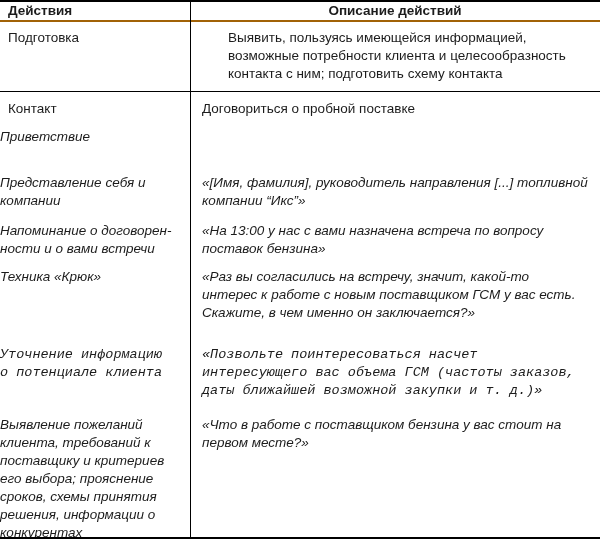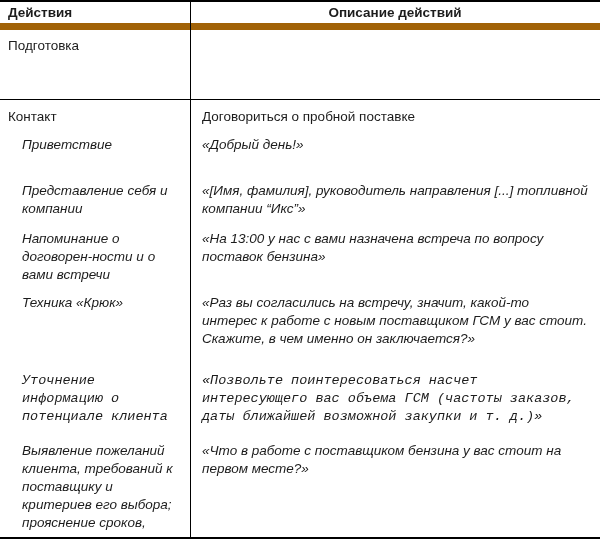--- a/index.html
+++ b/index.html
@@ -27,22 +27,22 @@
     width: 1px;
     background: #000;
   }
 
   .row {
     display: grid;
     grid-template-columns: 190px 1fr;
   }
 
   .header-row {
-    height: 28px;
-    border-bottom: 7px solid #a16207;
+    height: 20px;
+    border-bottom: 2px solid #a16207;
     align-items: center;
     font-weight: bold;
   }
   .header-row .cell-left { padding-left: 8px; }
   .header-row .cell-right { text-align: center; padding: 0 12px; }
 
   .prep-row {
     height: 70px;
     border-bottom: 1px solid #000;
     padding: 7px 0;
@@ -51,21 +51,20 @@
   .cell-left { padding-left: 8px; padding-right: 8px; }
   .cell-right { padding-left: 12px; padding-right: 12px; }
 
   .contact-section { padding-top: 8px; }
 
   .step {
     display: grid;
     grid-template-columns: 190px 1fr;
   }
   .step .step-action {
-    padding-left: 22px;
     padding-right: 12px;
     font-style: italic;
   }
   .step .step-desc {
     padding-left: 12px;
     padding-right: 12px;
     font-style: italic;
   }
 
   .m1 { margin-top: 10px; }
@@ -80,47 +79,47 @@
 
 <div class="doc-table">
 
   <div class="row header-row">
     <div class="cell-left">Действия</div>
     <div class="cell-right">Описание действий</div>
   </div>
 
   <div class="row prep-row">
     <div class="cell-left">Подготовка</div>
+    <div class="cell-right">Выявить, пользуясь имеющейся информацией, возможные потребности клиента и целесообразность контакта с ним; подготовить схему контакта</div>
   </div>
 
   <div class="contact-section">
 
     <div class="row">
       <div class="cell-left">Контакт</div>
       <div class="cell-right">Договориться о пробной поставке</div>
     </div>
 
     <div class="step m1">
       <div class="step-action">Приветствие</div>
-      <div class="step-desc">«Добрый день!»</div>
     </div>
 
     <div class="step m2">
       <div class="step-action">Представление себя и компании</div>
       <div class="step-desc">«[Имя, фамилия], руководитель направления [...] топливной компании “Икс”»</div>
     </div>
 
     <div class="step m3">
       <div class="step-action">Напоминание о договорен-ности и о вами встречи</div>
       <div class="step-desc">«На 13:00 у нас с вами назначена встреча по вопросу поставок бензина»</div>
     </div>
 
     <div class="step m4">
       <div class="step-action">Техника «Крюк»</div>
-      <div class="step-desc">«Раз вы согласились на встречу, значит, какой-то интерес к работе с новым поставщиком ГСМ у вас стоит. Скажите, в чем именно он заключается?»</div>
+      <div class="step-desc">«Раз вы согласились на встречу, значит, какой-то интерес к работе с новым поставщиком ГСМ у вас есть. Скажите, в чем именно он заключается?»</div>
     </div>
 
     <div class="step m5">
       <div class="step-action">Уточнение информацию о потенциале клиента</div>
       <div class="step-desc">«Позвольте поинтересоваться насчет интересующего вас объема ГСМ (частоты заказов, даты ближайшей возможной закупки и т. д.)»</div>
     </div>
 
     <div class="step m6">
       <div class="step-action">Выявление пожеланий клиента, требований к поставщику и критериев его выбора; прояснение сроков, схемы принятия решения, информации о конкурентах</div>
       <div class="step-desc">«Что в работе с поставщиком бензина у вас стоит на первом месте?»</div>

